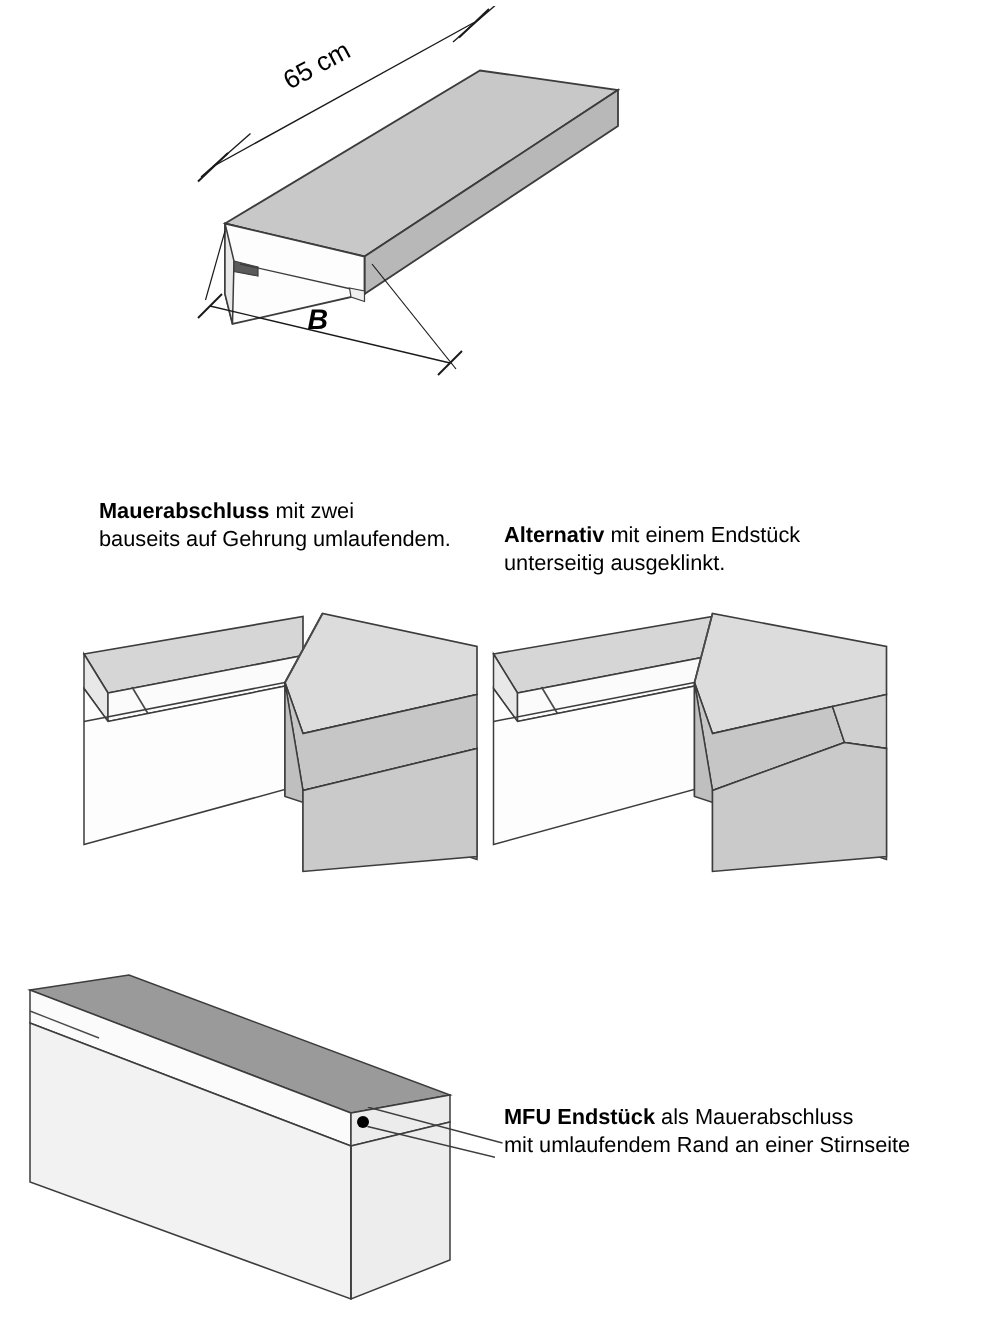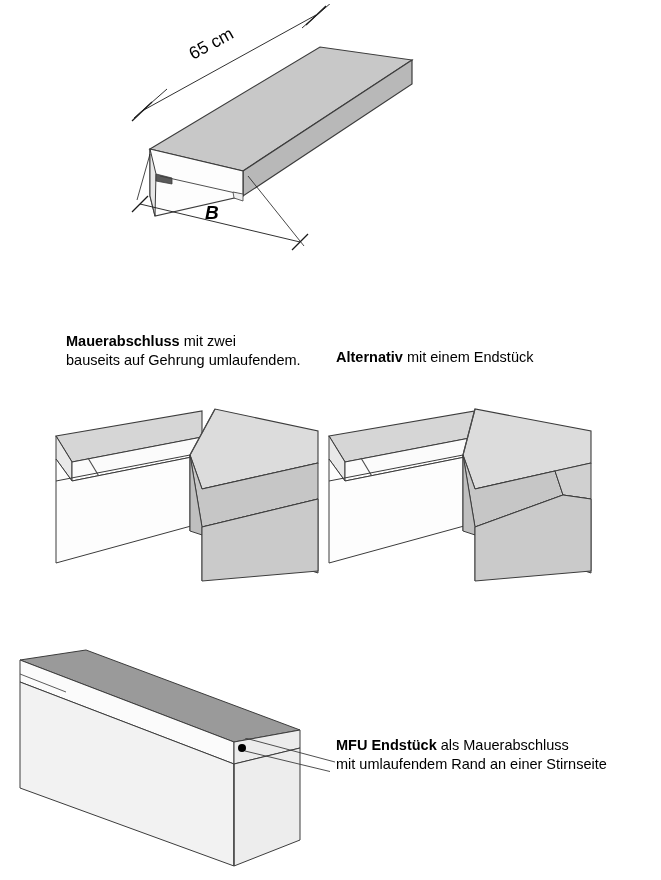--- a/index.html
+++ b/index.html
@@ -96,21 +96,21 @@
       <line x1="20" y1="200" x2="180" y2="238" stroke="#1a1a1a" stroke-width="0.9"></line>
       <line x1="12" y1="208" x2="28" y2="192" stroke="#1a1a1a" stroke-width="1.3"></line>
       <line x1="172" y1="246" x2="188" y2="230" stroke="#1a1a1a" stroke-width="1.3"></line>
     </g>
     <text x="85" y="215" font-family="Liberation Sans, sans-serif" font-size="19" font-weight="bold" font-style="italic" fill="#000000">B</text>
   </svg>
 
 
   <div class="txt" id="cap-eck"><span class="cap-line"><b>Mauerabschluss</b><span> mit zwei</span></span><span class="cap-line">bauseits auf Gehrung umlaufendem.</span></div>
 
-  <div class="txt" id="cap-alt"><span class="cap-line"><b>Alternativ</b><span> mit einem Endstück</span></span></div>
+  <div class="txt" id="cap-alt"><span class="cap-line"><b>Alternativ</b><span> mit einem Endstück</span></span><span class="cap-line">unterseitig ausgeklinkt.</span></div>
 
   <svg class="dwg" id="fig-corner-left" style="left:50px; top:403px;" width="270" height="185" viewBox="0 0 270 185">
 
     <polygon points="6,33 152,8 152,34 22,59" fill="#d6d6d6" stroke="#3c3c3c" stroke-width="1.1"></polygon>
 
     <polygon points="6,33 22,59 22,78 6,56" fill="#e8e8e8" stroke="#3c3c3c" stroke-width="1.0"></polygon>
     <polygon points="22,59 152,34 152,52 22,78" fill="#fbfbfb" stroke="#3c3c3c" stroke-width="1.0"></polygon>
 
     <path d="M 38,55 L 50,75" fill="none" stroke="#4a4a4a" stroke-width="1.1"></path>
 

